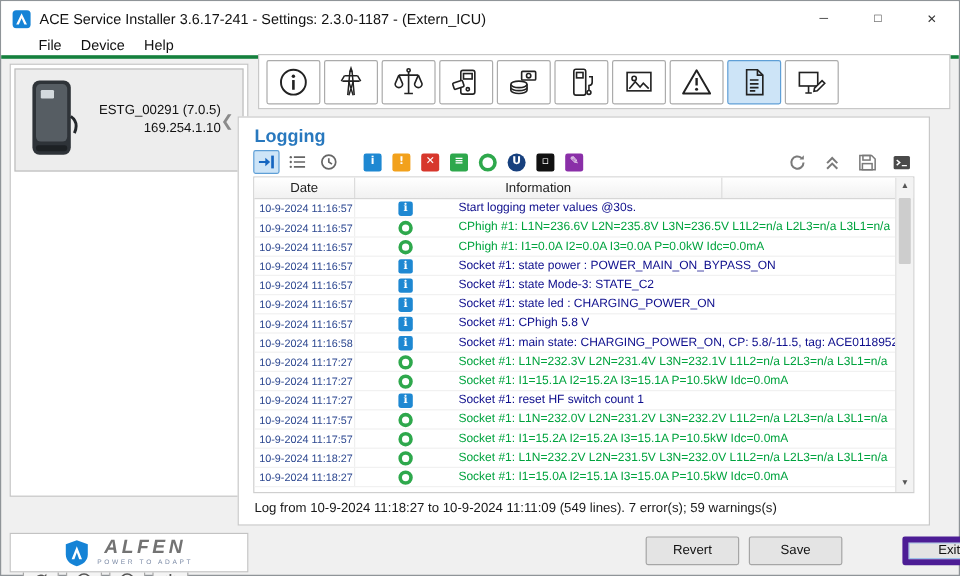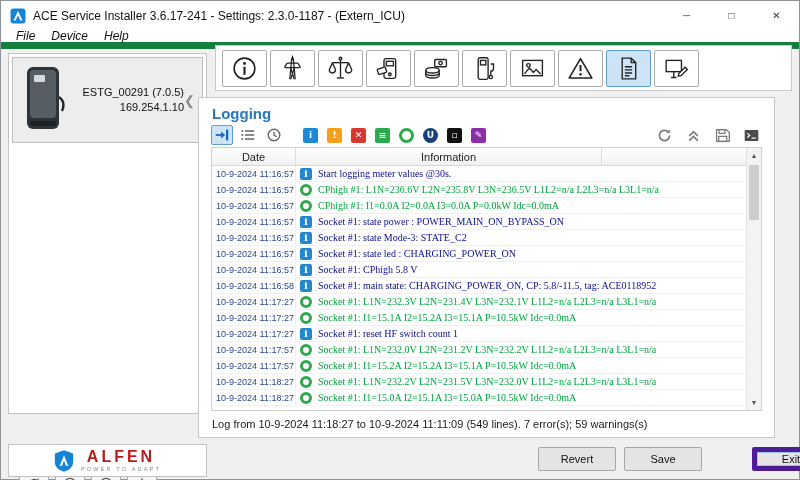--- a/index.html
+++ b/index.html
@@ -8,36 +8,36 @@
   .window { position:absolute; inset:0; background:#f0f0f0; box-shadow:0 0 0 1px #8f9498 inset; }
 
   
   .titlebar { position:absolute; top:1px; left:1px; right:1px; height:29px; background:#fff; display:flex; align-items:center; padding-left:9px; gap:7px; }
   .app-icon { width:16px; height:16px; flex:none; }
   .title-text { font-size:12px; color:#111; white-space:nowrap; }
   .win-controls { margin-left:auto; display:flex; height:100%; }
   .win-btn { width:45px; height:100%; display:flex; align-items:center; justify-content:center; font-size:10px; color:#333; cursor:default; }
 
   
-  .menubar { position:absolute; top:30px; left:1px; right:1px; height:19px; background:#fff; display:flex; align-items:center; padding-left:7px; font-size:12px; color:#111; border-bottom:7px solid #15803d;font-style:italic; }
+  .menubar { position:absolute; top:30px; left:1px; right:1px; height:19px; background:#fff; display:flex; align-items:center; padding-left:23px; font-size:12px; color:#111; border-bottom:3px solid #15803d; }
   .menu-item { padding:2px 8px; }
 
   
   .device-panel { position:absolute; left:8px; top:53px; width:199px; height:361px; background:#fff; border:1px solid #c3c3c3; }
   .device-card { position:absolute; left:3px; top:3px; right:3px; height:86px; background:#ededed; border:1px solid #bdbdbd; display:flex; align-items:center; }
   .device-img { width:46px; height:70px; margin-left:7px; flex:none; }
   .device-text { flex:1; text-align:right; font-size:11px; line-height:15px; color:#111; }
   .device-chevron { width:16px; color:#8a8a8a; font-size:13px; flex:none; margin-right:2px; }
   .side-buttons { position:absolute; left:10px; top:418px; display:flex; gap:6px; }
   .side-btn { width:30px; height:24px; background:#f4f4f4; border:1px solid #a8a8a8; border-radius:2px; display:flex; align-items:center; justify-content:center; }
   .side-btn svg { width:16px; height:16px; }
   .logo-box { position:absolute; left:8px; top:444px; width:199px; height:33px; background:#fff; border:1px solid #c3c3c3; display:flex; align-items:center; justify-content:center; gap:7px; }
   .logo-shield { width:20px; height:24px; }
   .logo-words { display:flex; flex-direction:column; align-items:center; }
-  .logo-brand { font-size:16px; font-weight:bold; color:#b91c1c; letter-spacing:3px; line-height:16px; }
+  .logo-brand { font-size:16px; font-weight:bold; color:#737373; letter-spacing:3px; line-height:16px;font-style:italic; }
   .logo-tagline { font-size:5.5px; color:#7b8aa5; letter-spacing:2.2px; margin-top:1px; }
 
   
   .nav-panel { position:absolute; left:215px; top:45px; width:577px; height:46px; background:#fff; border:1px solid #c8c8c8; }
   .nav-icons { position:absolute; left:6px; top:4px; display:flex; gap:3px; }
   .nav-btn { width:45px; height:37px; background:#fff; border:1px solid #ababab; border-radius:2px; display:flex; align-items:center; justify-content:center; }
   .nav-btn svg { width:27px; height:27px; }
   .nav-btn.active { background:#cde4f7; border-color:#5f9fd6; }
 
   
@@ -54,26 +54,26 @@
   .right-tools svg { width:17px; height:17px; }
 
   
   .log-table { position:absolute; left:12px; top:49px; width:551px; height:264px; border:1px solid #cfcfcf; background:#fff; }
   .thead { display:flex; height:18px; background:linear-gradient(#ffffff,#f1f1f1); border-bottom:1px solid #d6d6d6; font-size:11px; color:#222; }
   .th { display:flex; align-items:center; justify-content:center; border-right:1px solid #dcdcdc; }
   .th-date { width:84px; }
   .th-info { width:306px; }
   .th-rest { flex:1; border-right:none; }
   .tbody { position:absolute; top:18px; left:0; right:15px; bottom:0; overflow:hidden; }
-  .trow { display:flex; height:16px; align-items:center; border-bottom:1px solid #f1f1f1; }
+  .trow { display:flex; height:16px; align-items:center; border-bottom:1px solid #f1f1f1;gap:32px; }
   .cell-date { width:84px; flex:none; font-size:9px; color:#2c4790; padding-left:4px; border-right:1px solid #efefef; white-space:nowrap; align-self:stretch; display:flex; align-items:center; }
   .row-icon { width:12px; height:12px; margin-left:4px; flex:none; display:flex; align-items:center; justify-content:center; }
   .row-icon.info { background:#1e88d2; border-radius:2px; color:#fff; font-size:9px; font-weight:bold; font-family:"DejaVu Serif",serif; }
   .row-icon.meter { border:3.5px solid #2ea84c; border-radius:50%; background:#fff; }
-  .cell-text { font-family:Liberation Serif, serif; font-size:10px; white-space:nowrap; overflow:hidden; margin-left:6px; }
+  .cell-text { font-family:Liberation Sans, sans-serif; font-size:10px; white-space:nowrap; overflow:hidden; margin-left:6px; }
   .cell-text.info { color:#0d0d8c; }
   .cell-text.meter { color:#00a33e; }
 
   
   .vscroll { position:absolute; top:0; right:0; bottom:0; width:15px; background:#f3f3f3; border-left:1px solid #e2e2e2; }
   .sb-up, .sb-down { position:absolute; left:0; right:0; height:15px; display:flex; align-items:center; justify-content:center; font-size:7px; color:#555; }
   .sb-up { top:0; } .sb-down { bottom:0; }
   .sb-thumb { position:absolute; top:17px; left:2px; right:2px; height:55px; background:#cdcdcd; border-radius:1px; }
 
   .log-status { position:absolute; left:13px; top:320px; font-size:11px; color:#1a1a1a; }

